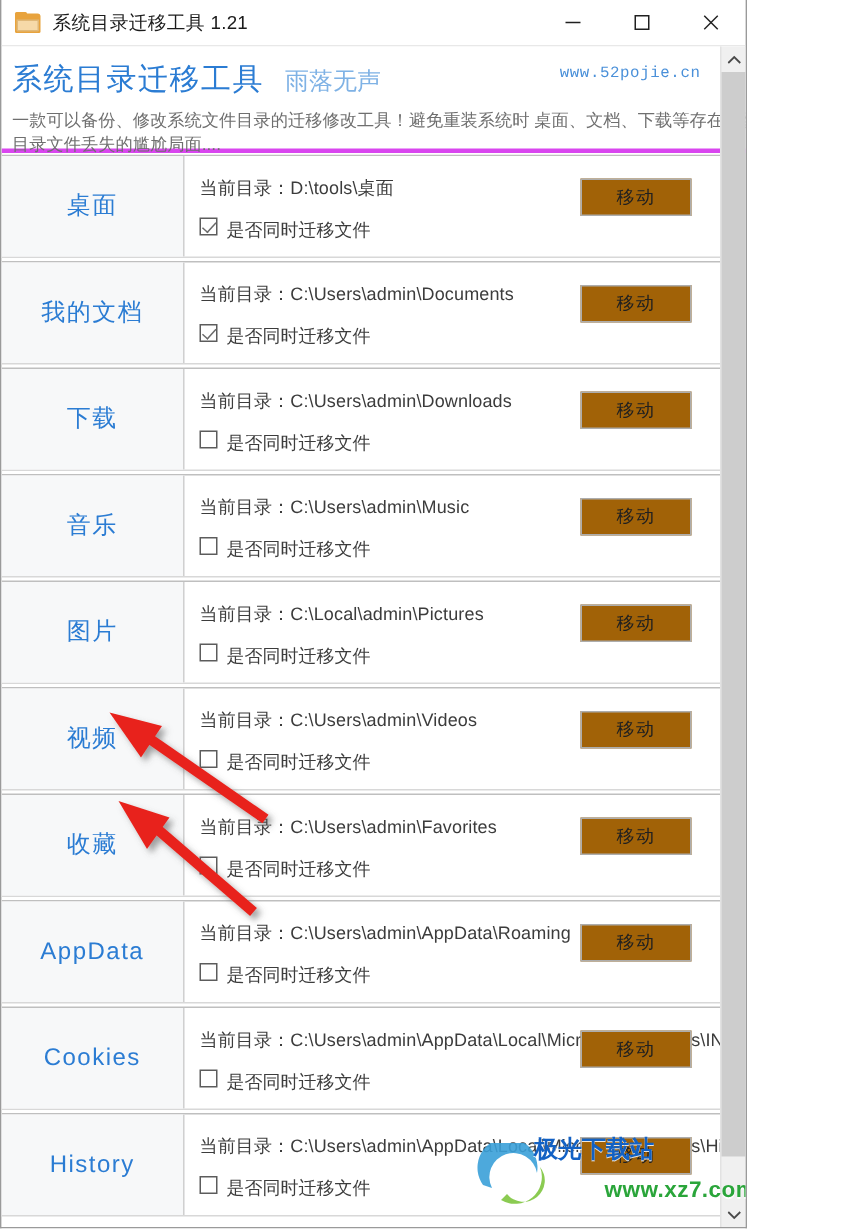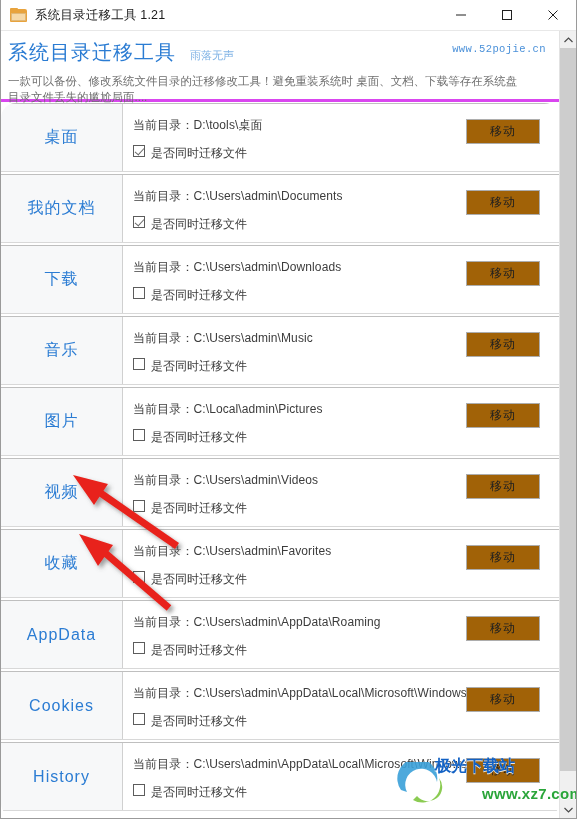--- a/index.html
+++ b/index.html
@@ -6,21 +6,21 @@
   * { box-sizing: border-box; margin: 0; padding: 0; }
   html, body {
     width: 577px; height: 819px;
     overflow: hidden;
     font-family: "Liberation Sans", "DejaVu Sans", sans-serif;
     background: #ffffff;
   }
 
   .window {
     position: relative;
-    width: 577px; height: 819px;
+    width: 498px; height: 819px;
     background: #ffffff;
     border: 1px solid #9a9a9a;
     border-top: none;
     overflow: hidden;
   }
 
   
   .titlebar {
     position: relative;
     height: 31px;
@@ -87,21 +87,21 @@
     align-items: baseline;
     gap: 14px;
   }
   .app-title {
     font-size: 20px;
     color: #2b7cd3;
     letter-spacing: 1px;
     font-weight: normal;
   }
   .app-author {
-    font-size: 11px;
+    font-size: 16px;
     color: #7fb2e5;
   }
   .app-url {
     position: absolute;
     right: 30px;
     top: 12px;
     font-family: "Liberation Mono", "DejaVu Sans Mono", monospace;
     font-size: 10.5px;
     color: #4a90d9;
     letter-spacing: 0.4px;
@@ -114,21 +114,20 @@
     width: 510px;
   }
 
   
   .list {
     position: absolute;
     left: 0; right: 17px;
     top: 103px; bottom: 0;
     background: #ffffff;
     overflow: hidden;
-    border-radius: 15px;
   }
   .row {
     position: relative;
     height: 69px;
     display: flex;
     align-items: stretch;
     border-top: 1px solid #bfbfbf;
     border-bottom: 1px solid #d8d8d8;
     margin-bottom: 2px;
     background: #ffffff;

